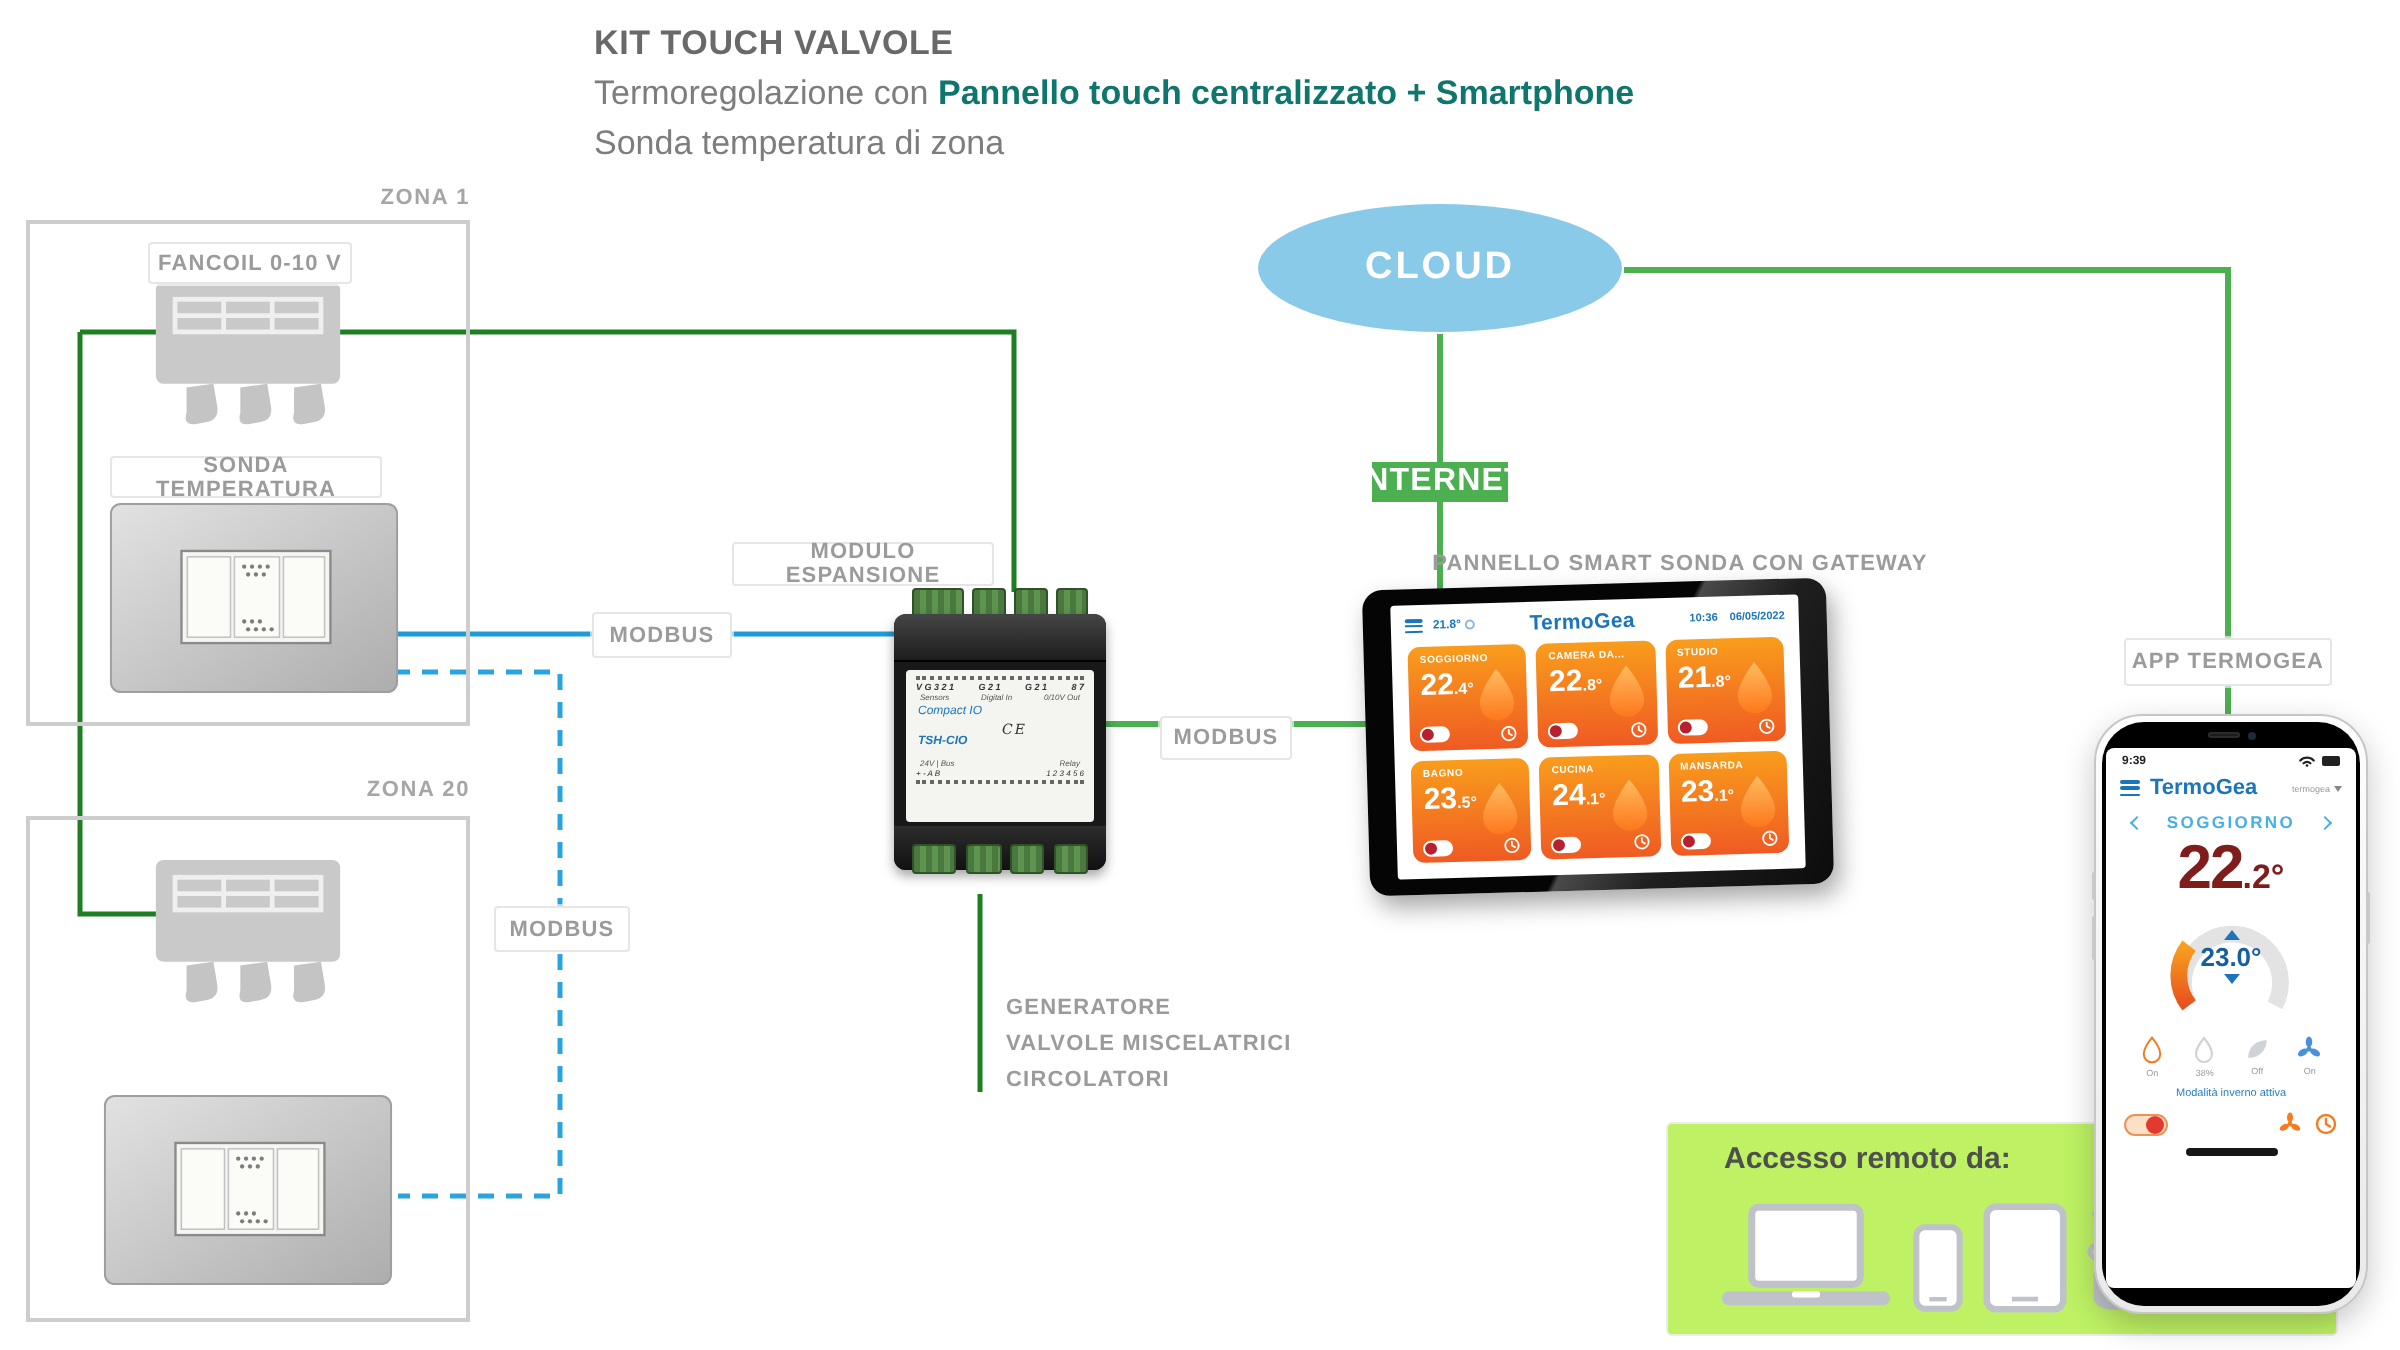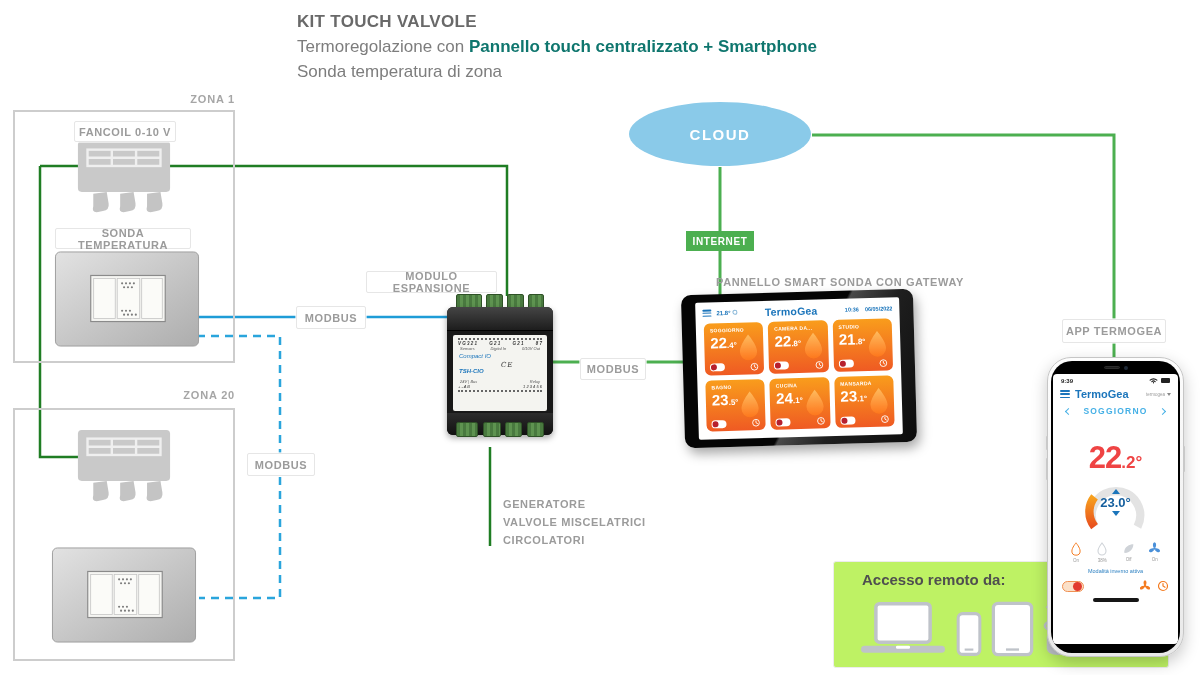--- a/index.html
+++ b/index.html
@@ -21,22 +21,22 @@
   .tag-box { background:#fff; border:1px solid #e6e6e6; border-radius:2px;
              font-size:11px; font-weight:bold; color:#9b9b9b; letter-spacing:.6px;
              display:flex; align-items:center; justify-content:center; text-align:center;
              box-shadow:0 0 0 1px rgba(255,255,255,.6); }
 
   .gray-caption { font-size:11px; font-weight:bold; color:#9b9b9b; letter-spacing:.6px; }
 
   
   .cloud { width:182px; height:64px; border-radius:50%; background:#8acae9;
            display:flex; align-items:center; justify-content:center;
-           color:#fff; font-size:15px; font-weight:bold; letter-spacing:1.5px; }
-  .internet-badge { background:#4caf50; color:#fff; font-size:10px; font-weight:bold;
+           color:#fff; font-size:19px; font-weight:bold; letter-spacing:1.5px; }
+  .internet-badge { background:#4caf50; color:#fff; font-size:16px; font-weight:bold;
            letter-spacing:.6px; display:flex; align-items:center; justify-content:center; }
 
   
   .module { width:106px; }
   .term-row { display:flex; justify-content:space-between; padding:0 9px; height:15px; }
   .term { background:linear-gradient(90deg,#49793f 0 3px,#5e9350 3px 6px); background-size:6px 100%;
           border:1px solid #2f5227; border-radius:2px; height:15px; }
   .module-body { position:relative; margin-top:-2px; background:#181818; border-radius:6px; height:128px;
                  box-shadow:0 3px 6px rgba(0,0,0,.35); overflow:hidden;font-style:italic; }
   .module-cap-top { height:24px; background:linear-gradient(#454545,#1d1d1d); border-bottom:1px solid #000; }
@@ -92,21 +92,21 @@
   .p-batt { width:9px; height:4.5px; background:#222; border-radius:1px; }
   .p-header { display:flex; align-items:center; padding:4px 7px 0 7px; gap:5px; }
   .p-logo { font-size:11px; font-weight:800; color:#1b75bb; }
   .p-account { font-size:4.5px; color:#9a9a9a; margin-left:auto; display:flex; align-items:center; gap:2px; }
   .caret-down { width:0; height:0; border-left:2.5px solid transparent; border-right:2.5px solid transparent; border-top:3px solid #888; }
   .p-room { display:flex; align-items:center; justify-content:center; gap:12px; margin-top:6px; }
   .p-room-name { font-size:8.5px; font-weight:bold; color:#45b0e6; letter-spacing:1.2px; }
   .chev { width:5px; height:5px; border-left:1.5px solid #45b0e6; border-bottom:1.5px solid #45b0e6; }
   .chev.left { transform:rotate(45deg); }
   .chev.right { transform:rotate(-135deg); }
-  .p-temp { text-align:center; margin-top:24px; color:#ef4444; }
+  .p-temp { text-align:center; margin-top:0; color:#7f1d1d; }
   .p-temp .big { font-size:31px; font-weight:800; letter-spacing:-1px; }
   .p-temp .small { font-size:17px; font-weight:800; }
   .p-gauge-wrap { position:relative; width:88px; height:56px; margin:4px auto 0 auto; }
   .p-gauge-txt { position:absolute; left:0; right:0; top:9px; display:flex; flex-direction:column; align-items:center; gap:1px; }
   .tri-up { width:0; height:0; border-left:4px solid transparent; border-right:4px solid transparent; border-bottom:5px solid #1b75bb; }
   .tri-down { width:0; height:0; border-left:4px solid transparent; border-right:4px solid transparent; border-top:5px solid #1b75bb; }
   .p-setpoint { font-size:13px; font-weight:800; color:#155f9e; }
   .p-modes { display:grid; grid-template-columns:repeat(4,1fr); padding:6px 10px 0 10px; }
   .p-mode { display:flex; flex-direction:column; align-items:center; gap:2px; }
   .p-mode-state { font-size:4.5px; color:#9a9a9a; }

